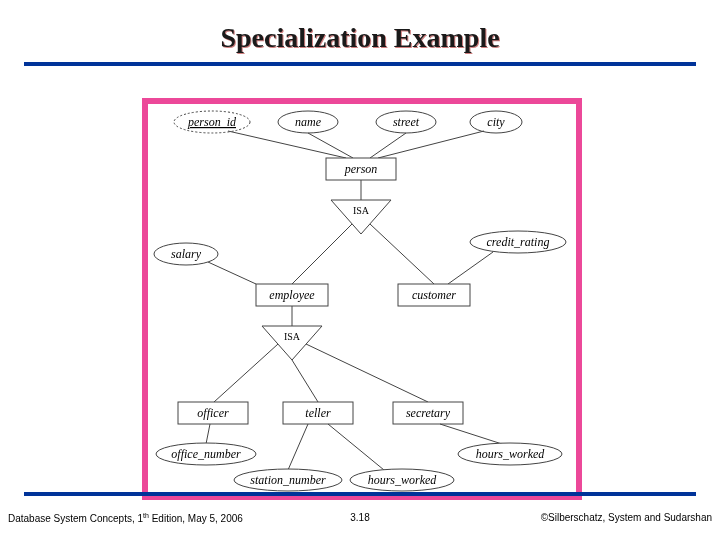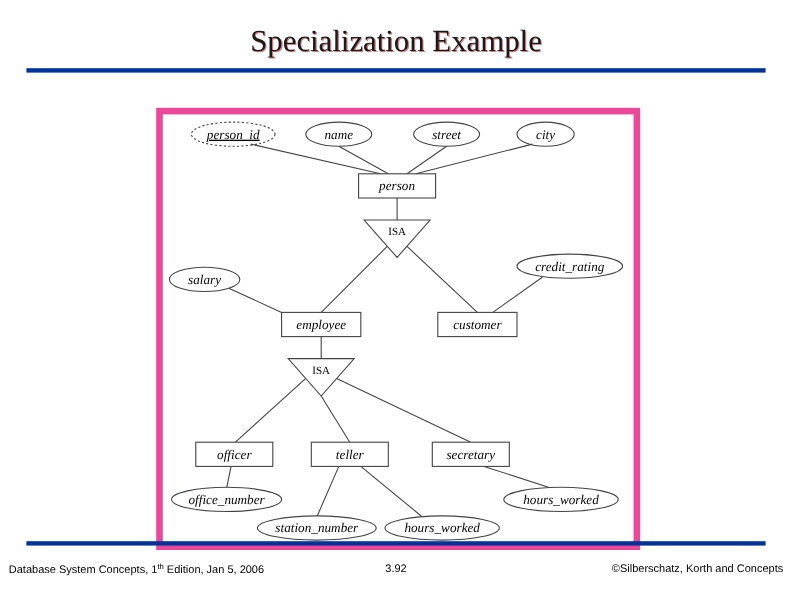--- a/index.html
+++ b/index.html
@@ -8,21 +8,21 @@
     width: 720px;
     height: 540px;
     font-family: Arial, Helvetica, sans-serif;
     background: #ffffff;
     position: relative;
     overflow: hidden;
   }
   .title {
     text-align: center;
     font-family: "Times New Roman", Times, serif;
-    font-weight: normal;
+    font-weight: bold;
     font-size: 28px;
     color: #1a1a1a;
     margin-top: 22px;
     text-shadow: 1px 1px 0 #d08080;
   }
   .rule-top {
     height: 4px;
     background: #003399;
     margin: 8px 24px 0 24px;
   }
@@ -183,17 +183,17 @@
     <text x="362" y="354" text-anchor="middle">hours_worked</text>
   </g>
 
 </svg>
 </div>
 
 <div class="rule-bottom"></div>
 
 <div class="footer">
   <span class="left">
-    <span>Database System Concepts, 1</span><sup>th</sup><span> Edition, Jan 5, 2006</span>
+    <span>Database System Concepts, 1</span><sup>th</sup><span> Edition, May 5, 2006</span>
   </span>
-  <span class="center">3.92</span>
-  <span class="right">©Silberschatz, Korth and Concepts</span>
+  <span class="center">3.18</span>
+  <span class="right">©Silberschatz, System and Sudarshan</span>
 </div>
 
 </body></html>

